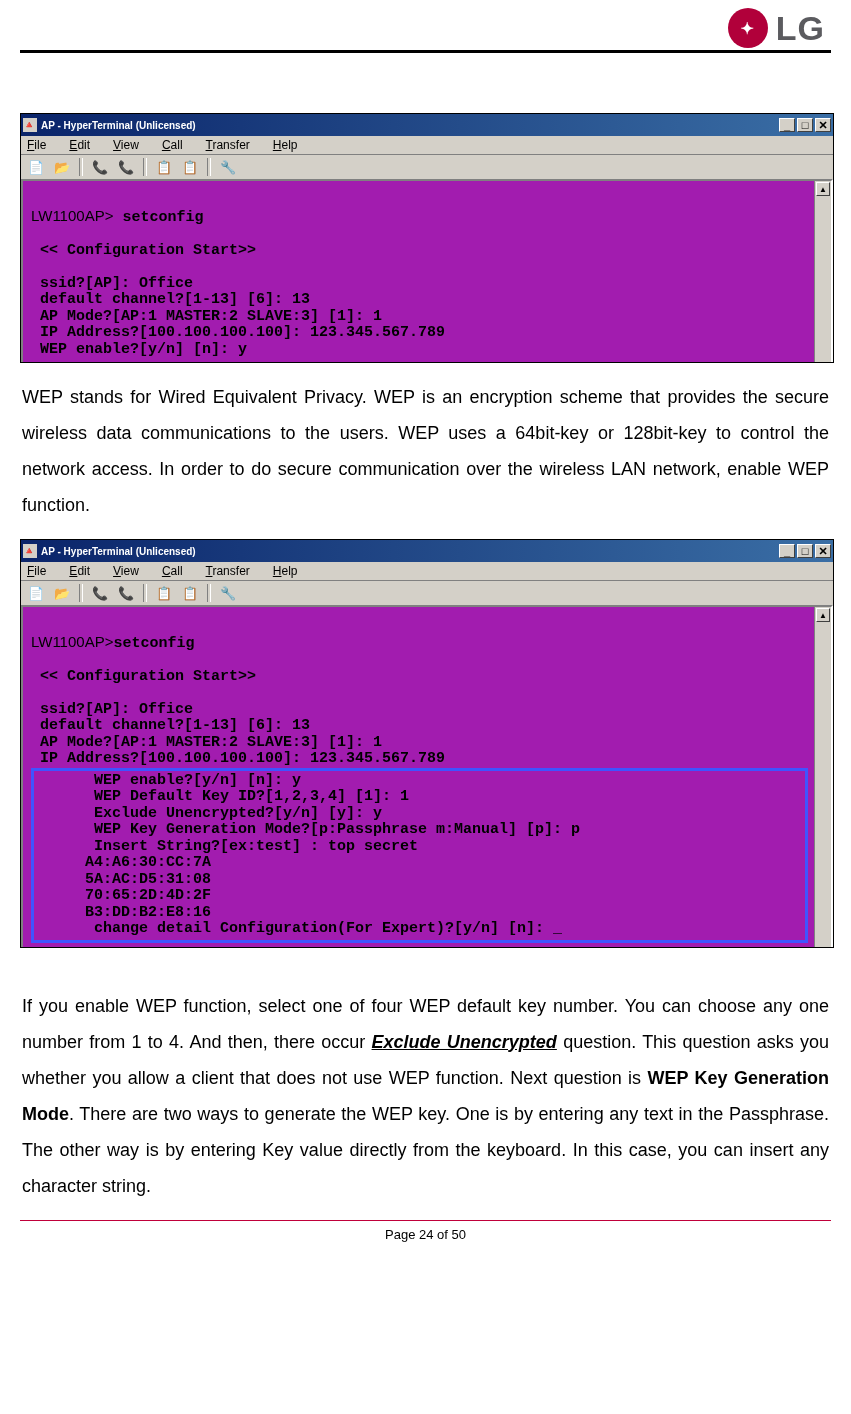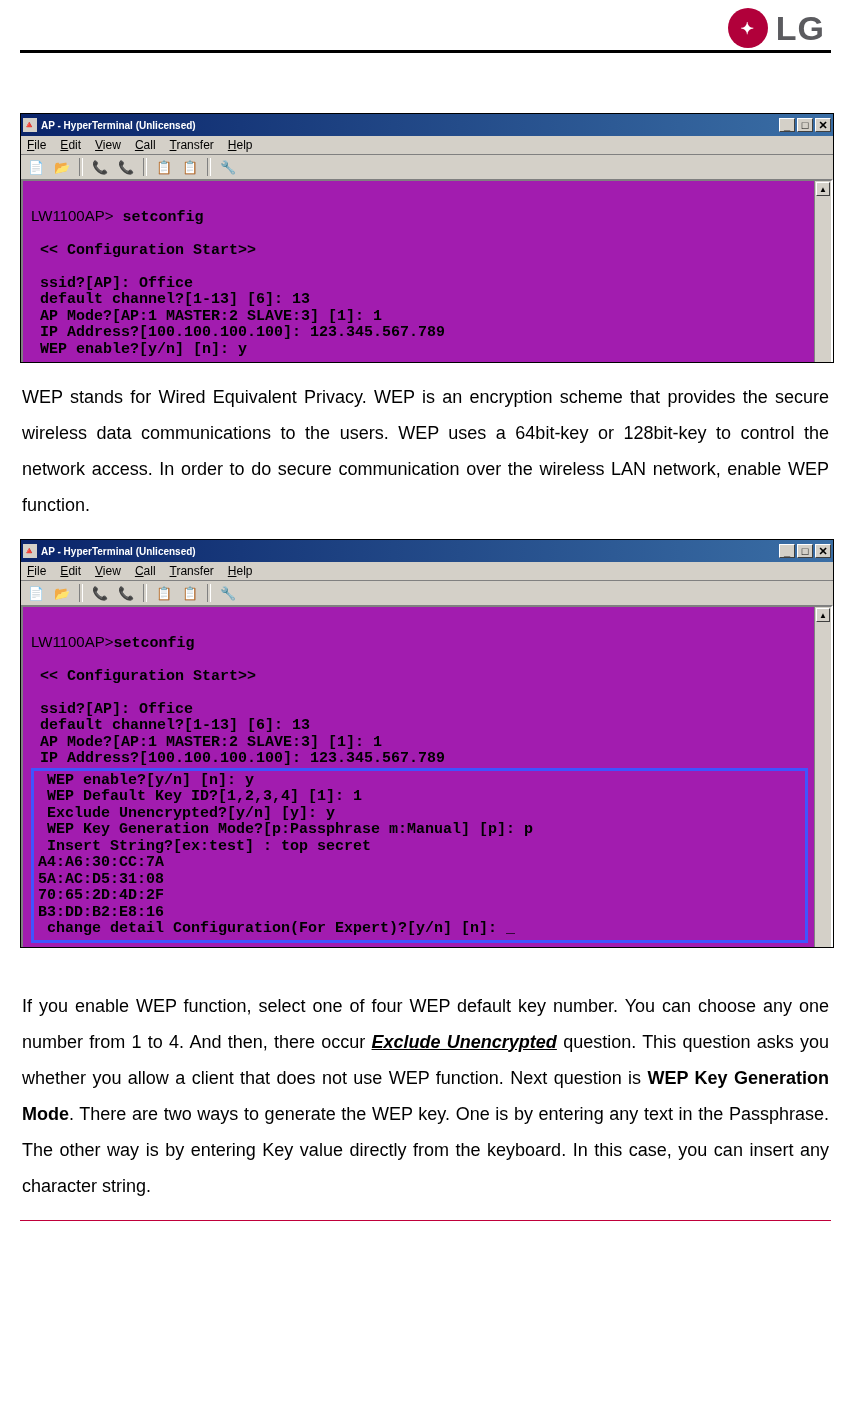--- a/index.html
+++ b/index.html
@@ -113,21 +113,21 @@
     margin-left: 2px;
     cursor: default;
   }
   .menubar {
     display: flex;
     align-items: center;
     background: #d4d0c8;
     font-family: Tahoma, Arial, sans-serif;
     font-size: 12px;
     padding: 2px 6px;
-    gap: 14px;
+    gap: 23px;
     border-bottom: 1px solid #808080;
   }
   .menubar span u { text-decoration: underline; }
   .toolbar {
     display: flex;
     align-items: center;
     background: #d4d0c8;
     padding: 2px 4px;
     gap: 4px;
   }
@@ -178,20 +178,21 @@
     border: 1px solid #fff;
     border-right-color:#404040;
     border-bottom-color:#404040;
     box-sizing: border-box;
     display:flex; align-items:center; justify-content:center;
     font-size:8px;
     position:absolute; left:1px; top:1px;
   }
   .highlight-box {
     border: 3.5px solid #3f54ff;
+    padding-left: 47px;
   }
   .highlight-box .hl-inner {
     padding: 2px 4px;
   }
 </style>
 </head>
 <body>
 
 <div class="page">
 
@@ -317,14 +318,15 @@
       </div>
     </div>
   </div>
 
   <div class="body-text" style="margin-top:40px;">
     <span>If you enable WEP function, select one of four WEP default key number. You can choose any one number from 1 to 4. And then, there occur </span><b><span class="u">Exclude Unencrypted</span></b><span> question. This question asks you whether you allow a client that does not use WEP function. Next question is </span><b><span>WEP Key Generation Mode</span></b><span>. There are two ways to generate the WEP key. One is by entering any text in the Passphrase. The other way is by entering Key value directly from the keyboard. In this case, you can insert any character string.</span>
   </div>
 
 
   <hr class="hr-thin">
+  <div class="page-number">Page 24 of 50</div>
 
 </div>
 
 </body></html>

